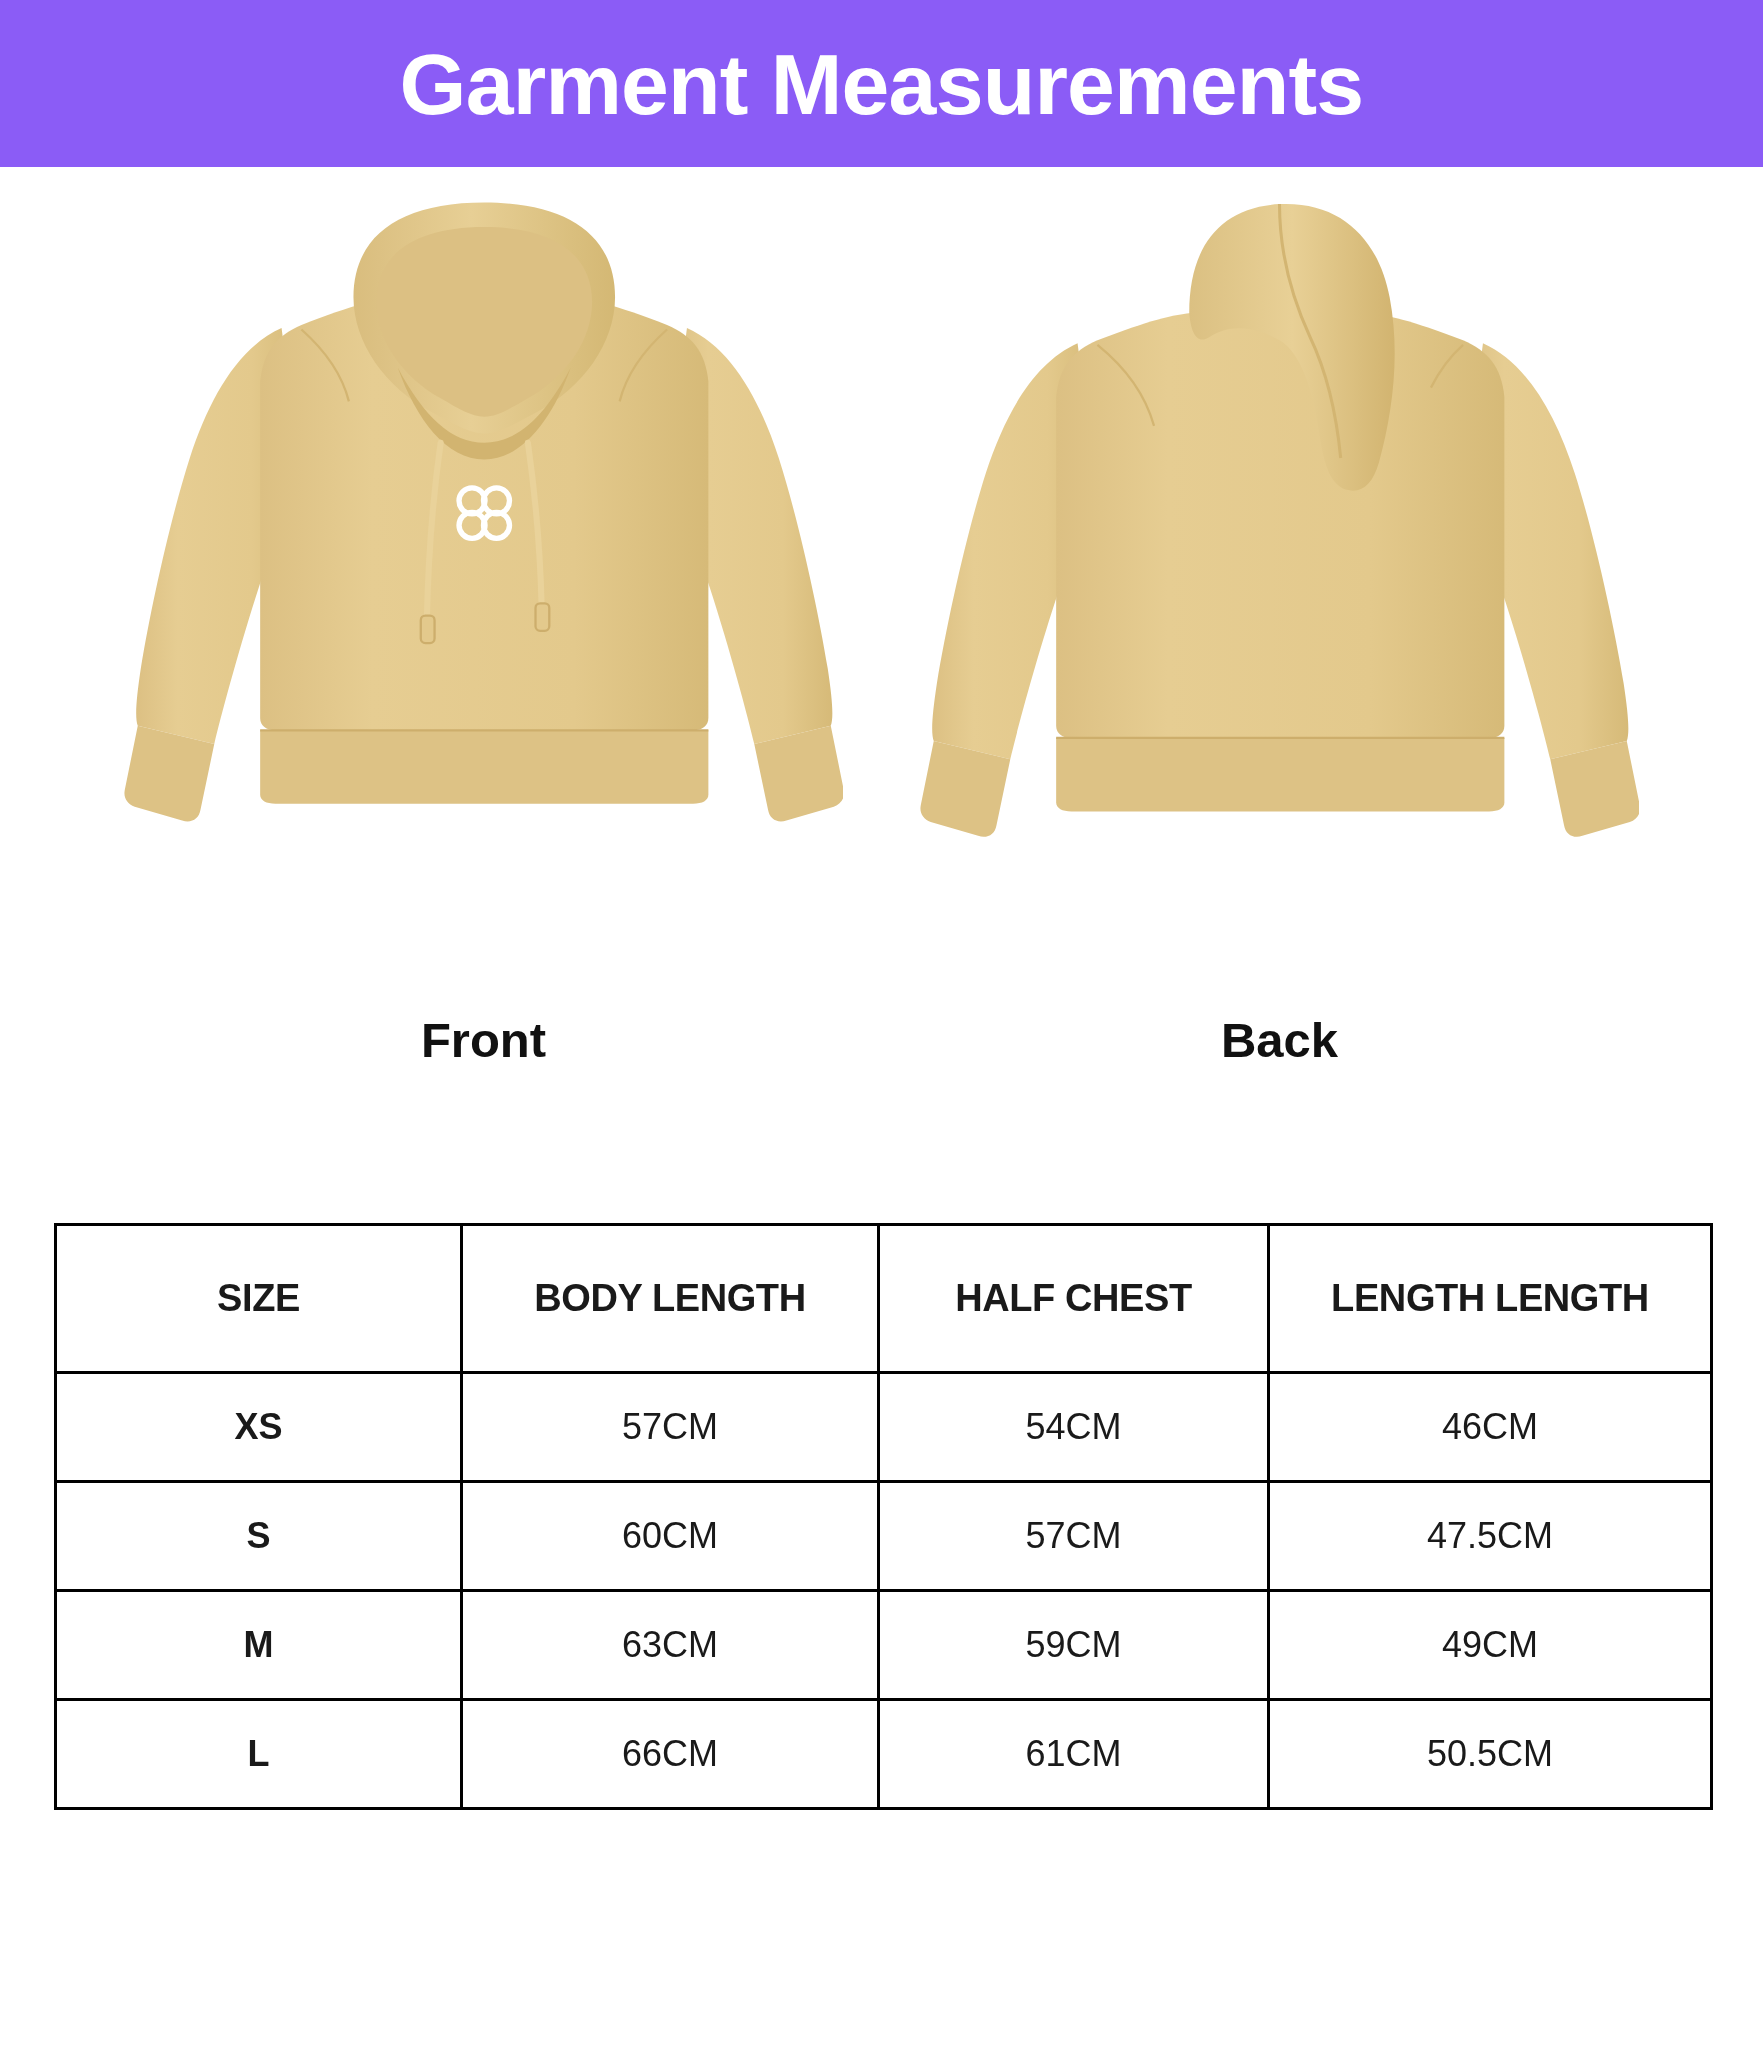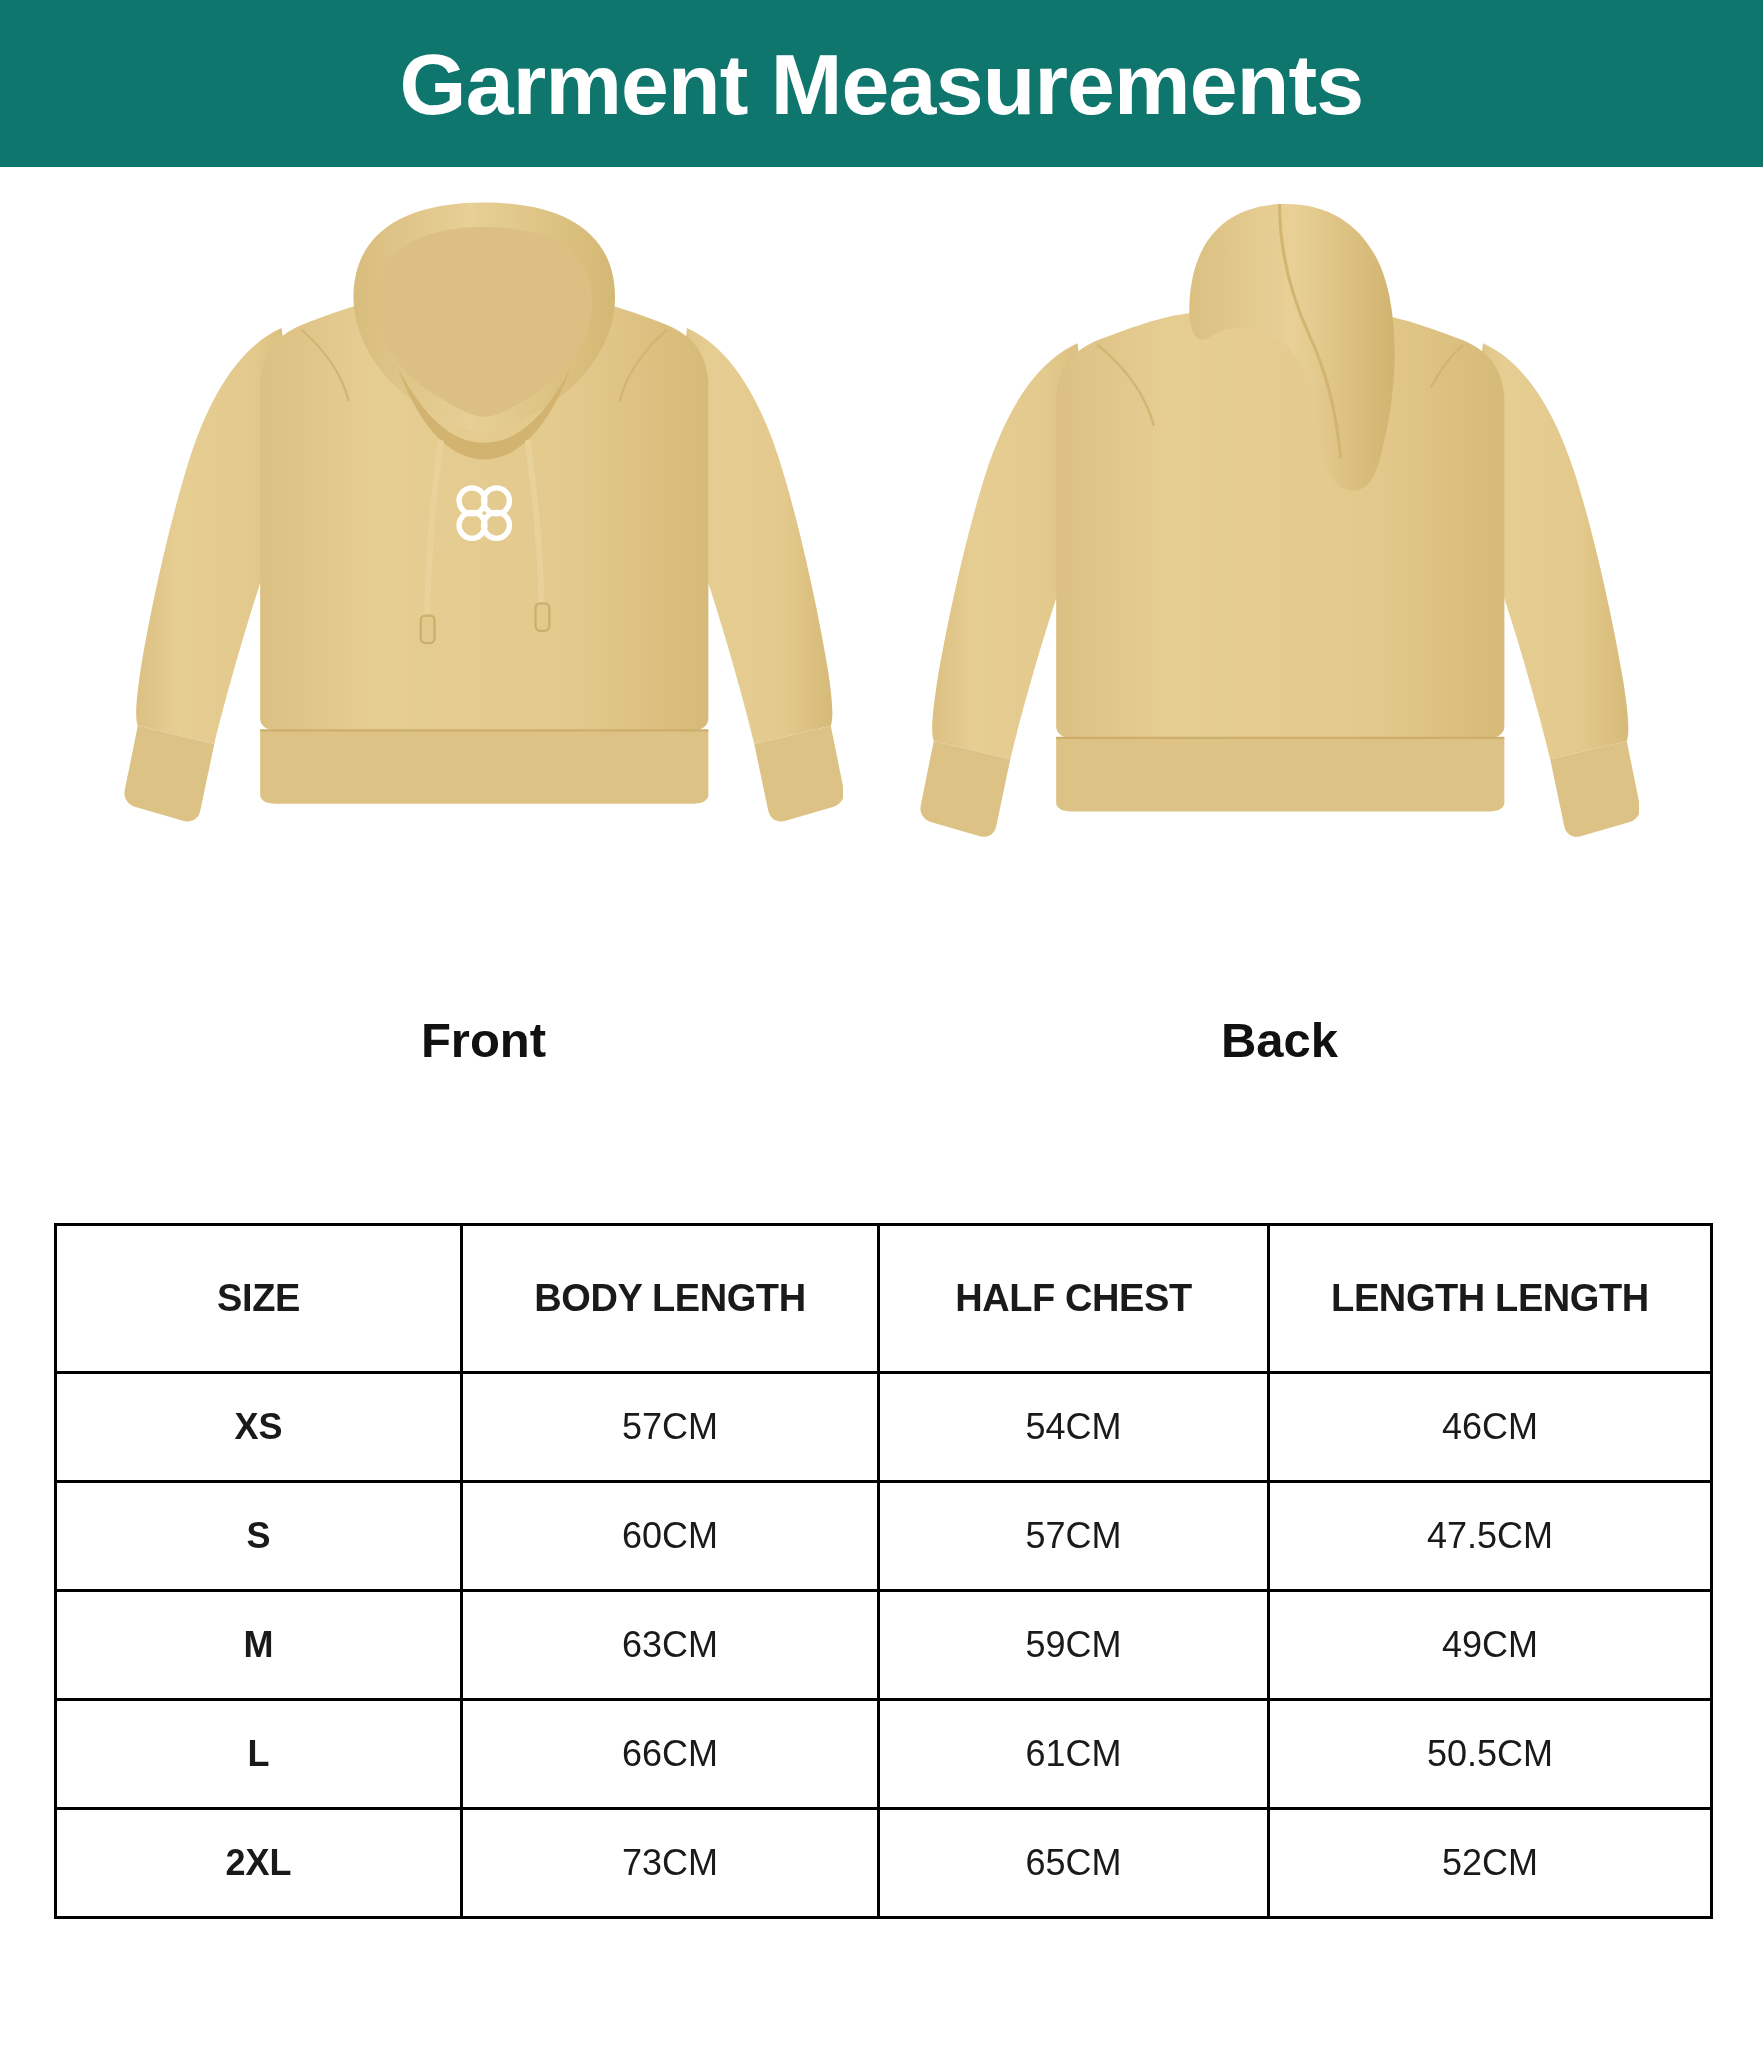--- a/index.html
+++ b/index.html
@@ -16,21 +16,21 @@
   }
   .page {
     width: 1763px;
     height: 2066px;
     position: relative;
     background: #ffffff;
   }
   .header-bar {
     width: 100%;
     height: 167px;
-    background: #0f766e;
+    background: #8b5cf6;
     display: flex;
     align-items: center;
     justify-content: center;
   }
   .header-title {
     color: #ffffff;
     font-size: 86px;
     font-weight: bold;
     letter-spacing: -0.8px;
     line-height: 1;
@@ -237,24 +237,18 @@
           <td>63CM</td>
           <td>59CM</td>
           <td>49CM</td>
         </tr>
         <tr>
           <td class="size-cell">L</td>
           <td>66CM</td>
           <td>61CM</td>
           <td>50.5CM</td>
         </tr>
-        <tr>
-          <td class="size-cell">2XL</td>
-          <td>73CM</td>
-          <td>65CM</td>
-          <td>52CM</td>
-        </tr>
       </tbody>
     </table>
   </div>
 
 </div>
 
 
 </body></html>

